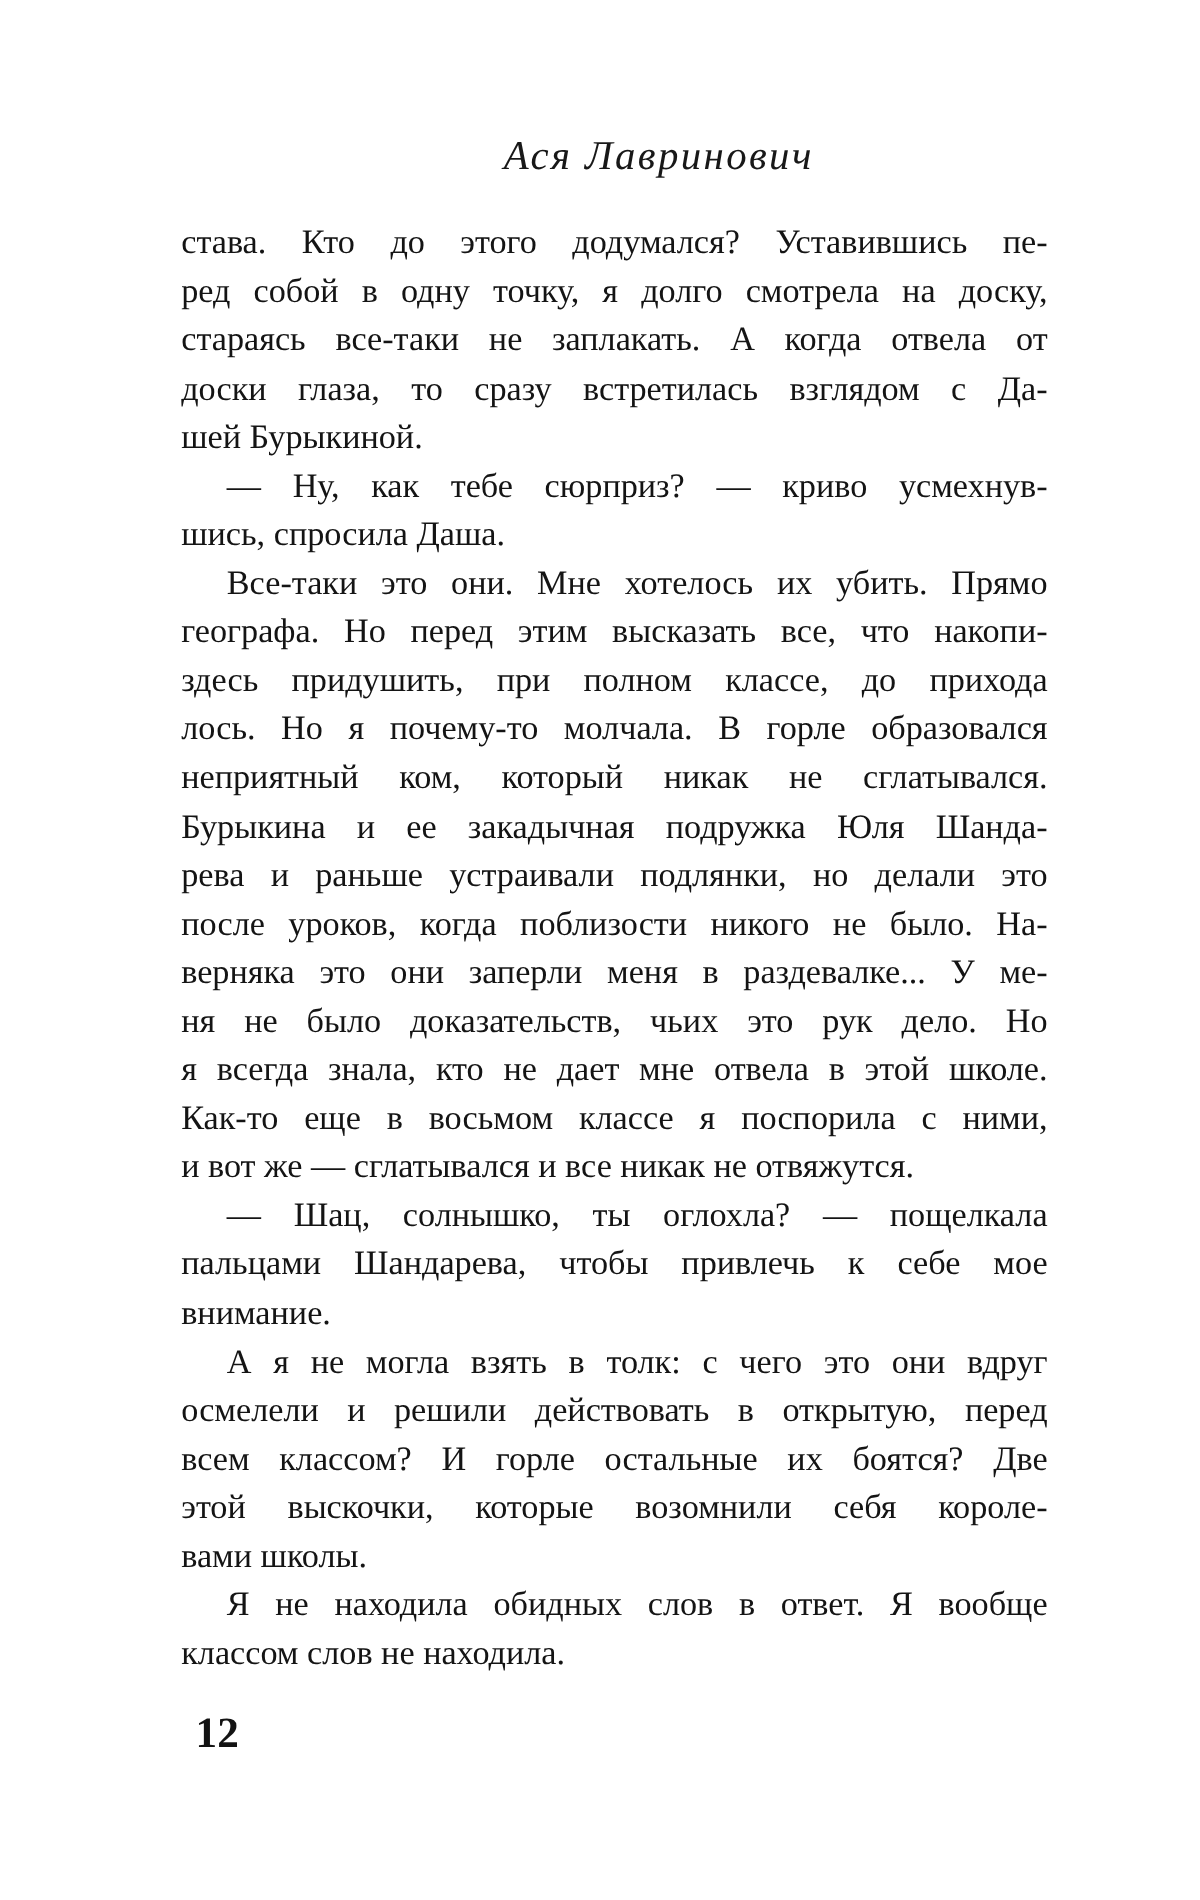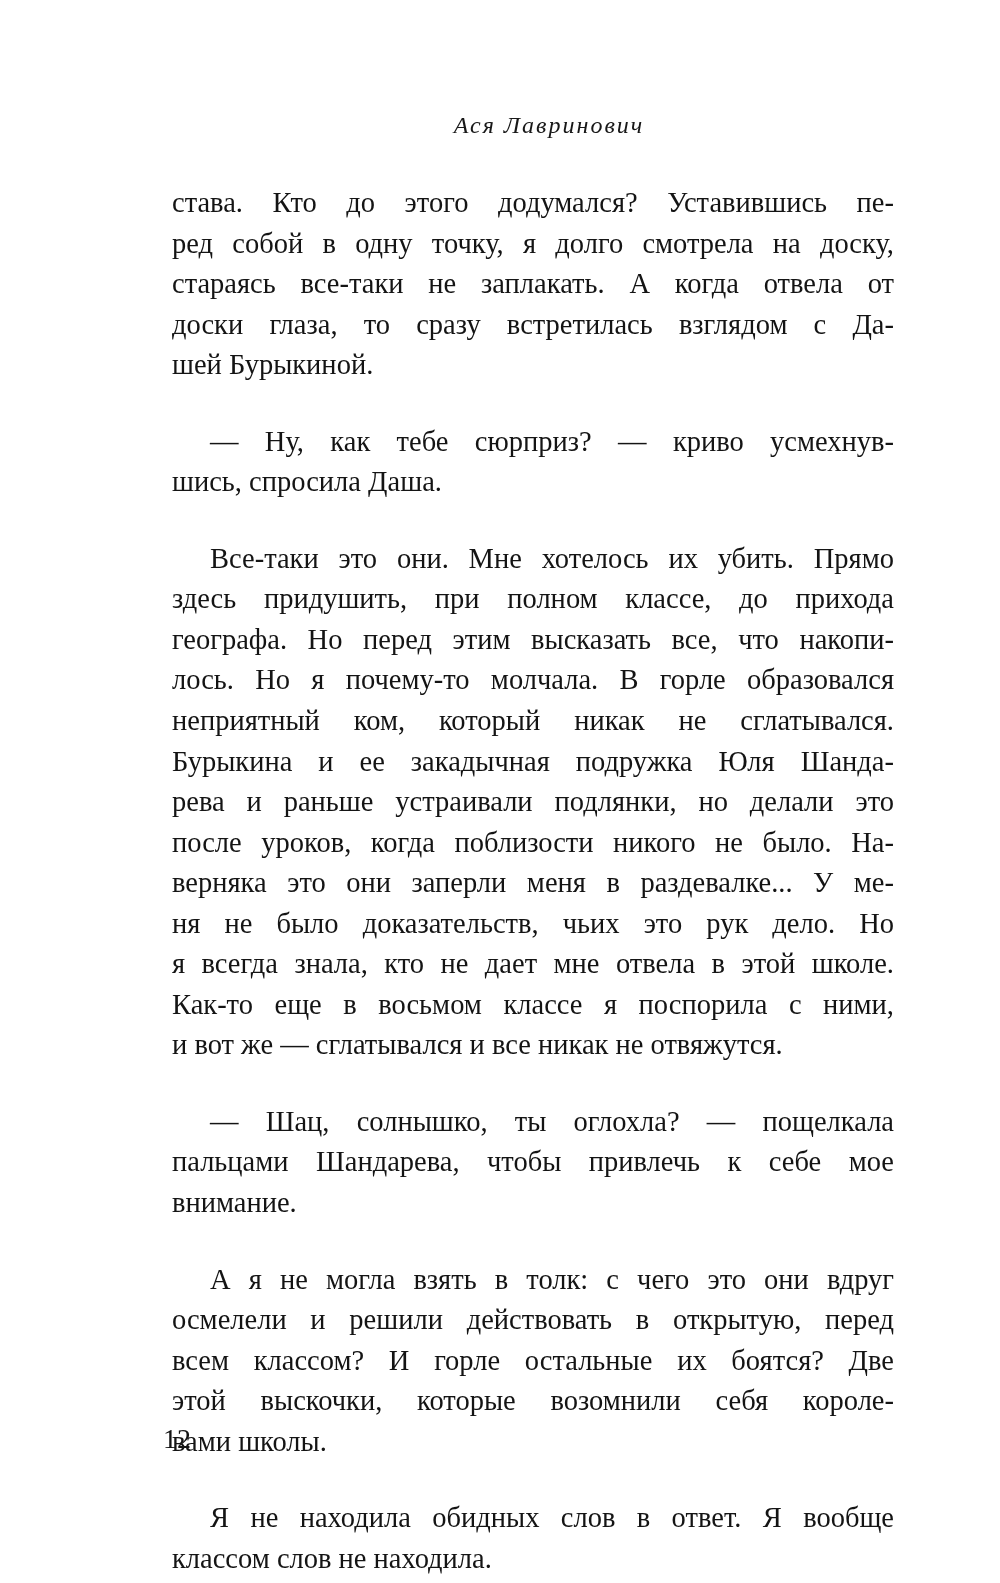--- a/index.html
+++ b/index.html
@@ -15,30 +15,30 @@
     color: #131313;
   }
 
   .running-header {
     position: absolute;
     top: 112px;
     left: 188px;          
     width: 722px;
     text-align: center;
     font-style: italic;
-    font-size: 24px;
+    font-size: 34px;
     letter-spacing: 2px;
     color: #181818;
     white-space: nowrap;
   }
 
   .text-block {
     position: absolute;
     top: 183px;
-    left: 172px;
+    left: 151px;
     width: 722px;
     font-size: 28.5px;
     color: #141414;
   }
 
   .paragraph { }
 
   .line {
     line-height: 40.55px;
     height: 40.55px;
@@ -46,29 +46,28 @@
     text-align-last: justify;
     white-space: nowrap;    
     overflow: visible;
   }
   .line.last {
     text-align: center;
     text-align-last: left;
   }
   .paragraph.indent .line.first {
     text-indent: 38px;
-    margin-top: 36px;
   }
 
   .page-number {
     position: absolute;
     left: 163px;
     top: 1423px;
-    font-size: 28px;
-    font-weight: normal;
+    font-size: 36px;
+    font-weight: bold;
     color: #131313;
   }
 </style>
 </head>
 <body>
 
 <div class="book-page">
 
   <div class="running-header">Ася Лавринович</div>
 
@@ -79,22 +78,22 @@
         <div class="line">стараясь все-таки не заплакать. А когда отвела от</div>
         <div class="line">доски глаза, то сразу встретилась взглядом с Да-</div>
         <div class="line last">шей Бурыкиной.</div>
       </div>
       <div class="paragraph indent">
         <div class="line first">— Ну, как тебе сюрприз? — криво усмехнув-</div>
         <div class="line last">шись, спросила Даша.</div>
       </div>
       <div class="paragraph indent">
         <div class="line first">Все-таки это они. Мне хотелось их убить. Прямо</div>
+        <div class="line">географа. Но перед этим высказать все, что накопи-</div>
         <div class="line">здесь придушить, при полном классе, до прихода</div>
-        <div class="line">географа. Но перед этим высказать все, что накопи-</div>
         <div class="line">лось. Но я почему-то молчала. В горле образовался</div>
         <div class="line">неприятный ком, который никак не сглатывался.</div>
         <div class="line">Бурыкина и ее закадычная подружка Юля Шанда-</div>
         <div class="line">рева и раньше устраивали подлянки, но делали это</div>
         <div class="line">после уроков, когда поблизости никого не было. На-</div>
         <div class="line">верняка это они заперли меня в раздевалке... У ме-</div>
         <div class="line">ня не было доказательств, чьих это рук дело. Но</div>
         <div class="line">я всегда знала, кто не дает мне отвела в этой школе.</div>
         <div class="line">Как-то еще в восьмом классе я поспорила с ними,</div>
         <div class="line last">и вот же — сглатывался и все никак не отвяжутся.</div>

